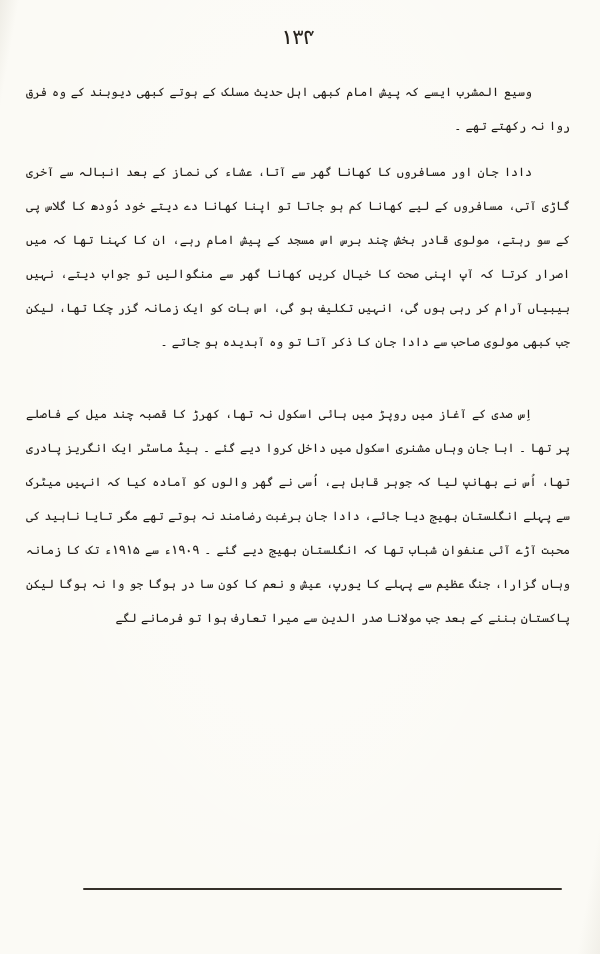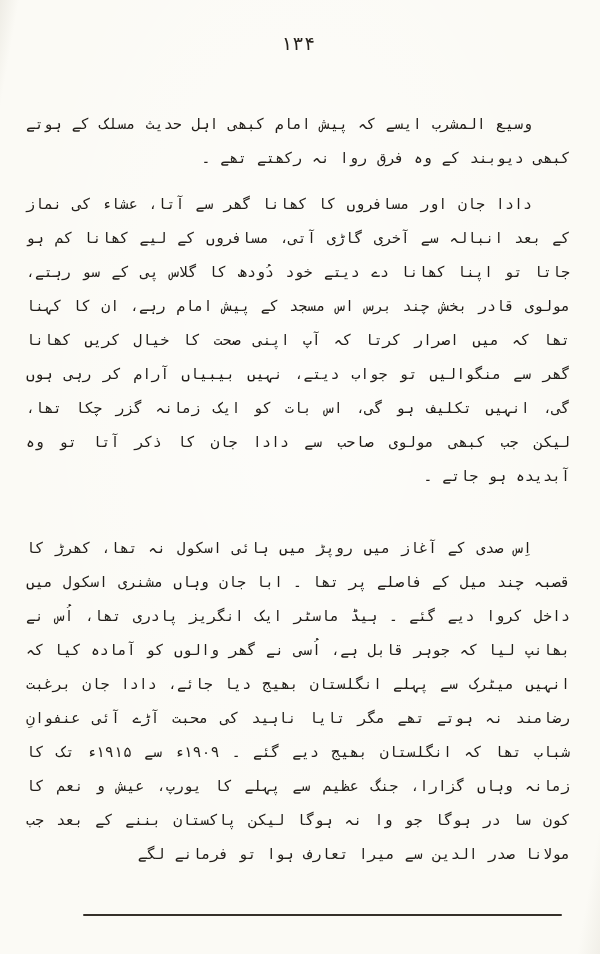--- a/index.html
+++ b/index.html
@@ -2,42 +2,41 @@
 <html lang="ur" dir="rtl"><head>
 <meta charset="utf-8">
 <style>
   html, body { margin: 0; padding: 0; background: #777; }
   .page {
     position: relative;
     width: 600px;
     height: 954px;
     margin: 0 auto;
     box-sizing: border-box;
-    padding: 28px 30px 46px 26px;
+    padding: 22px 30px 46px 26px;
     background:
       radial-gradient(ellipse at 50% 40%, rgba(255,255,255,0.5) 0%, rgba(255,255,255,0) 70%),
       linear-gradient(100deg, #eeece5 0%, #fbfaf5 2.5%, #fbfaf5 97%, #f1efe8 100%),
       #faf9f4;
     color: #211d18;
-    font-family: Liberation Mono, monospace;
+    font-family: Liberation Sans, sans-serif;
     direction: rtl;
     overflow: hidden;
     display: flex;
     flex-direction: column;
-    gap: 27px;
   }
   .page-number {
     text-align: center;
     font-size: 19px;
     letter-spacing: 2px;
     margin: 4px 0 26px 0;
     color: #26221c;
   }
   .body-text p {
-    font-size: 15px;
+    font-size: 12px;
     line-height: 34px;
     text-align: justify;
     margin: 0 0 14px 0;
     text-indent: 38px;
     word-spacing: 1px;
   }
   .body-text p.first { margin-bottom: 12px; }
   .body-text p.gap-before { margin-top: 38px; }
   .footnote-block { margin-top: auto; }
   .footnote-rule {

